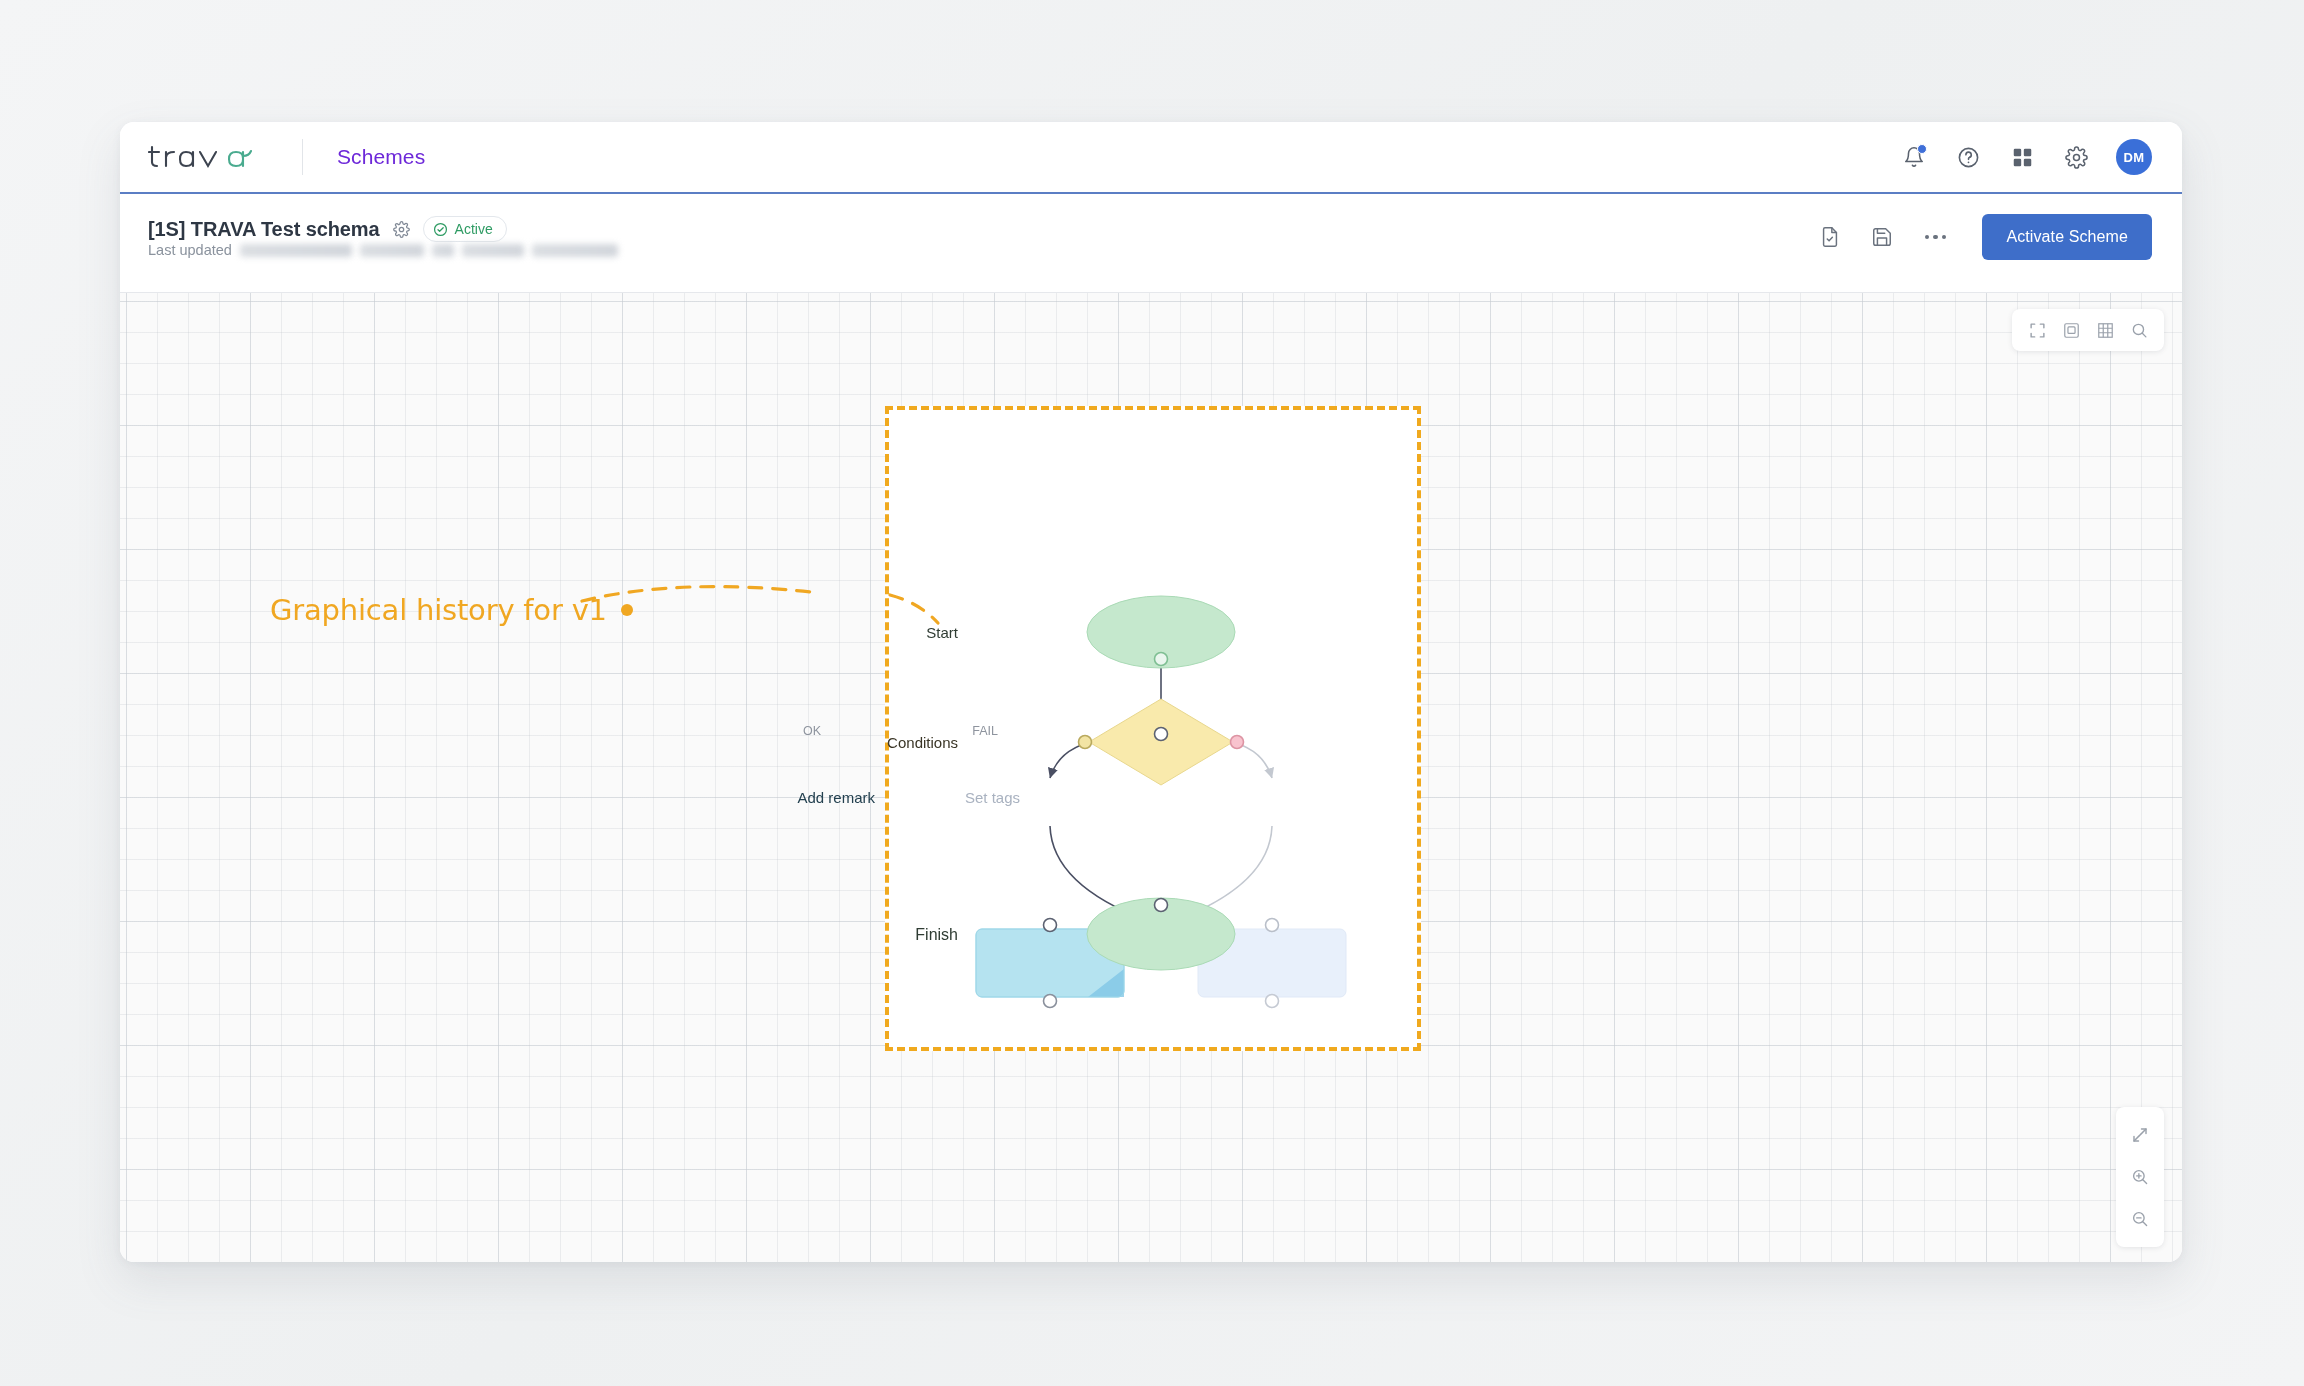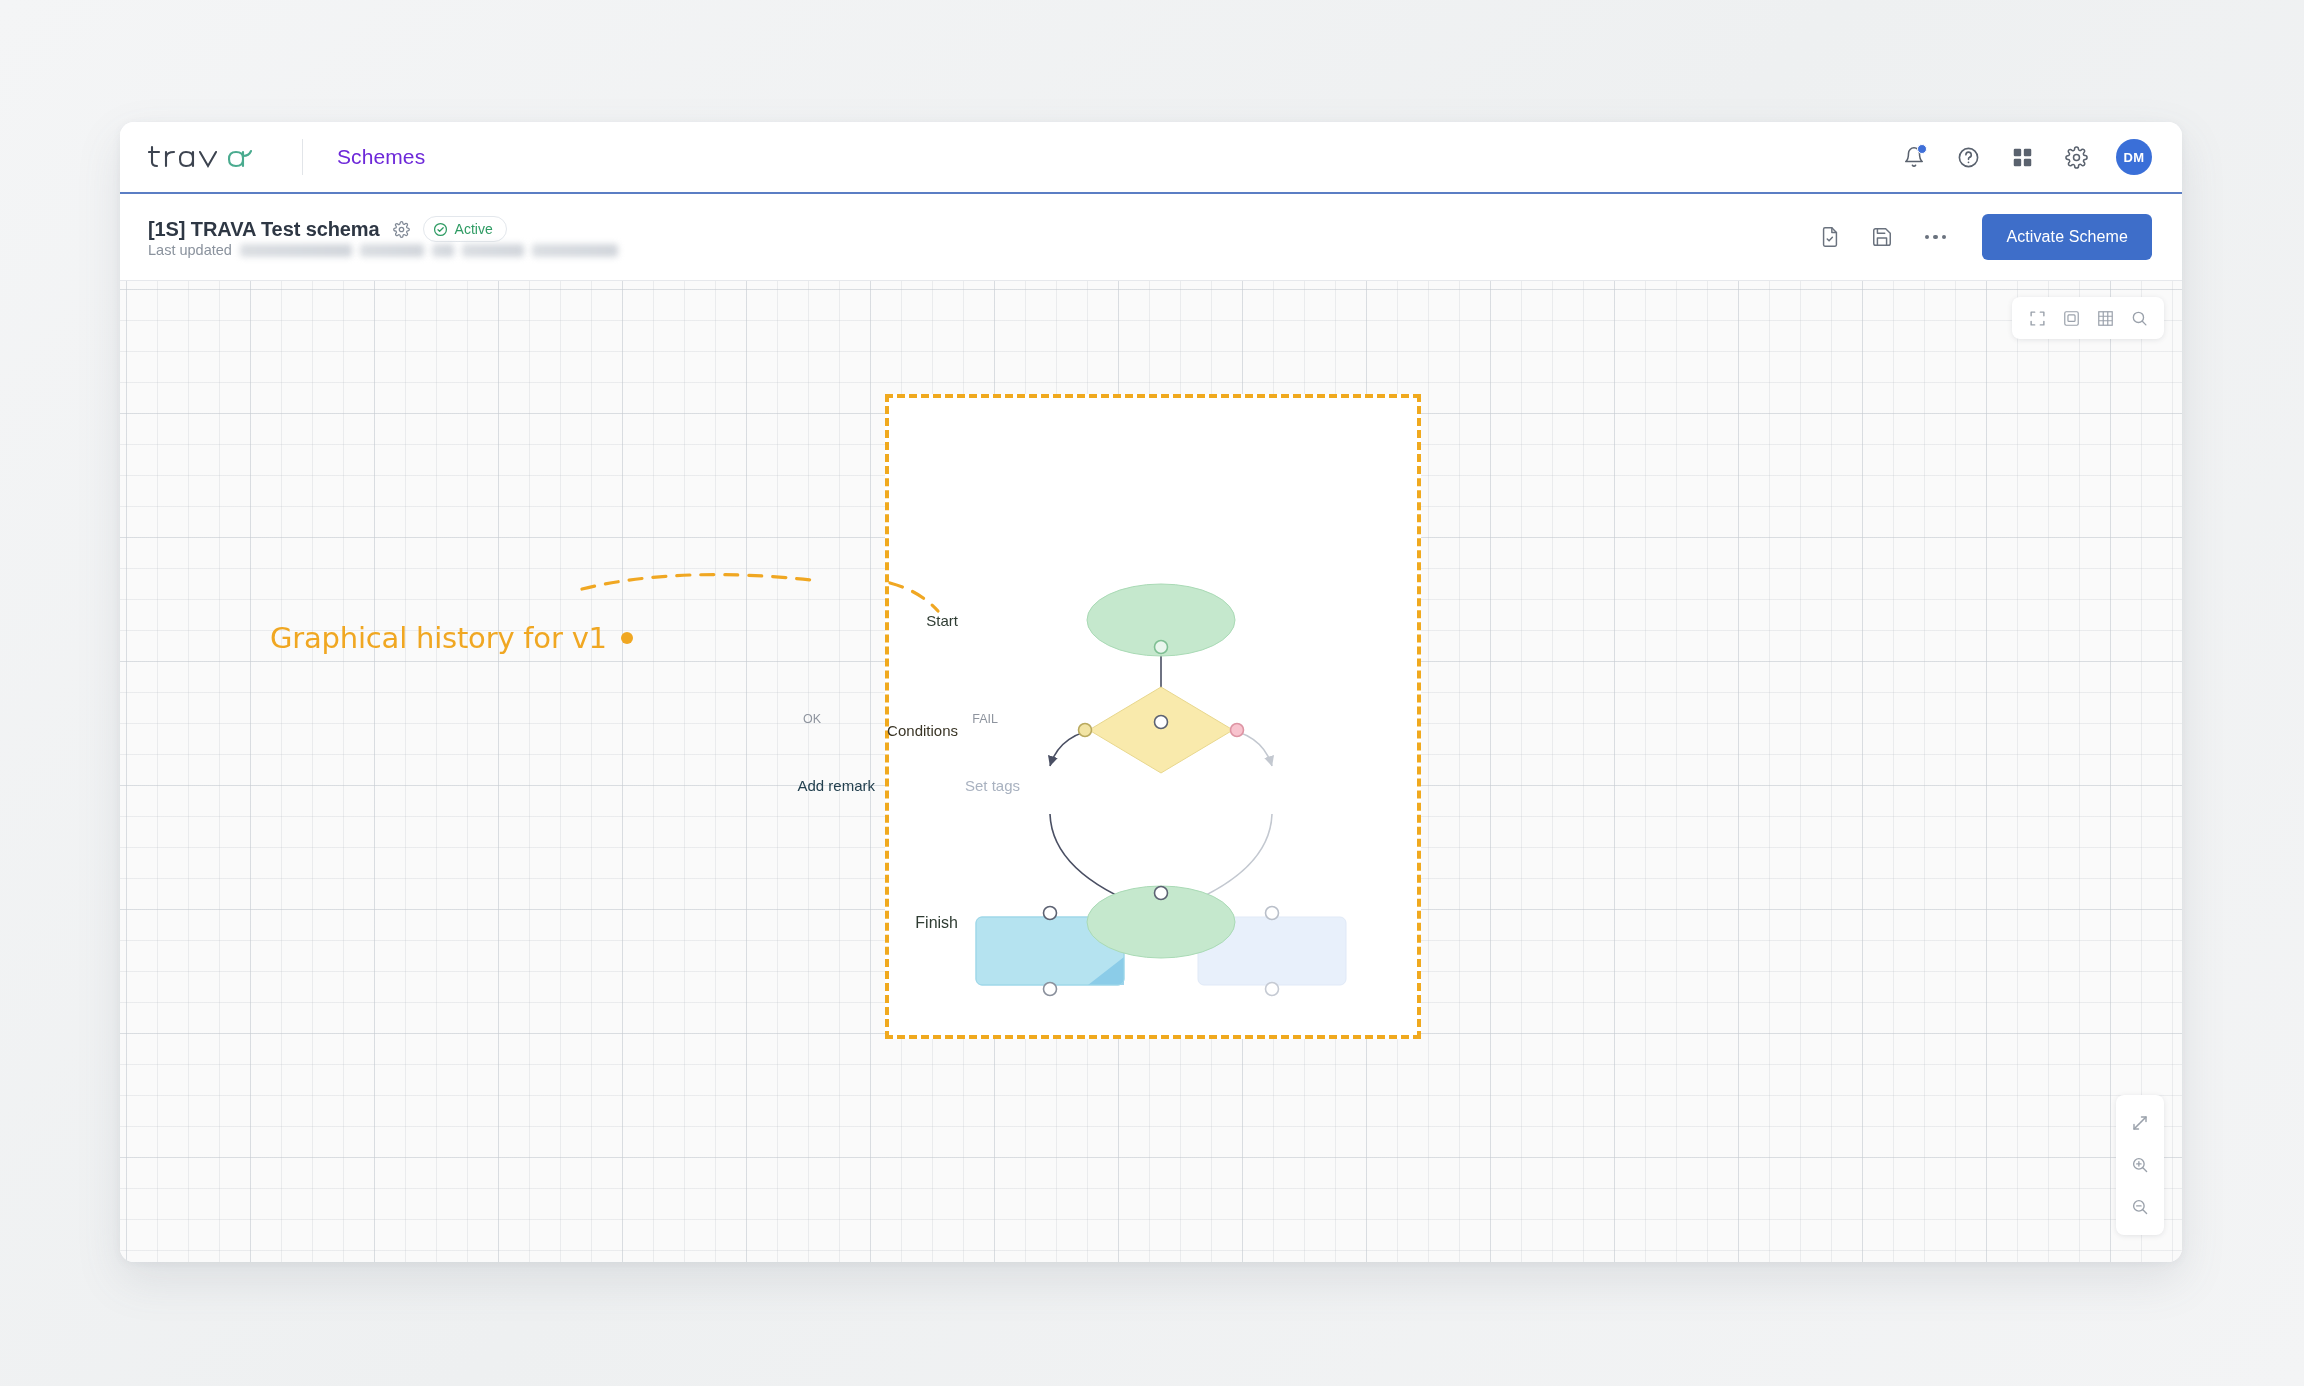--- a/index.html
+++ b/index.html
@@ -98,21 +98,21 @@
   }
 
   
   .subheader {
     position: relative;
     height: 86px;
     background: #ffffff;
     display: flex;
     align-items: center;
     border-bottom: 1px solid #e6e8ec;
-    padding: 0 30px 0 28px;
+    padding: 0 30px 12px 28px;
   }
   .sub-left { display: flex; flex-direction: column; justify-content: center; }
   .sub-title-row { display: flex; align-items: center; gap: 13px; }
   .scheme-title {
     font-size: 20px;
     font-weight: bold;
     color: #2e3744;
     letter-spacing: -0.1px;
   }
   .gear-small { color: #808996; cursor: pointer; display:flex; }
@@ -220,21 +220,20 @@
   }
 
   
   .annotation {
     position: absolute;
     left: 150px;
     top: 300px;
     display: flex;
     align-items: center;
     gap: 14px;
-    margin-top: 40px;
   }
   .annotation-text {
     font-family: "DejaVu Sans", sans-serif;
     font-size: 29px;
     color: #f0a722;
     letter-spacing: -0.2px;
     white-space: nowrap;
   }
   .annotation-dot {
     width: 12px; height: 12px;

